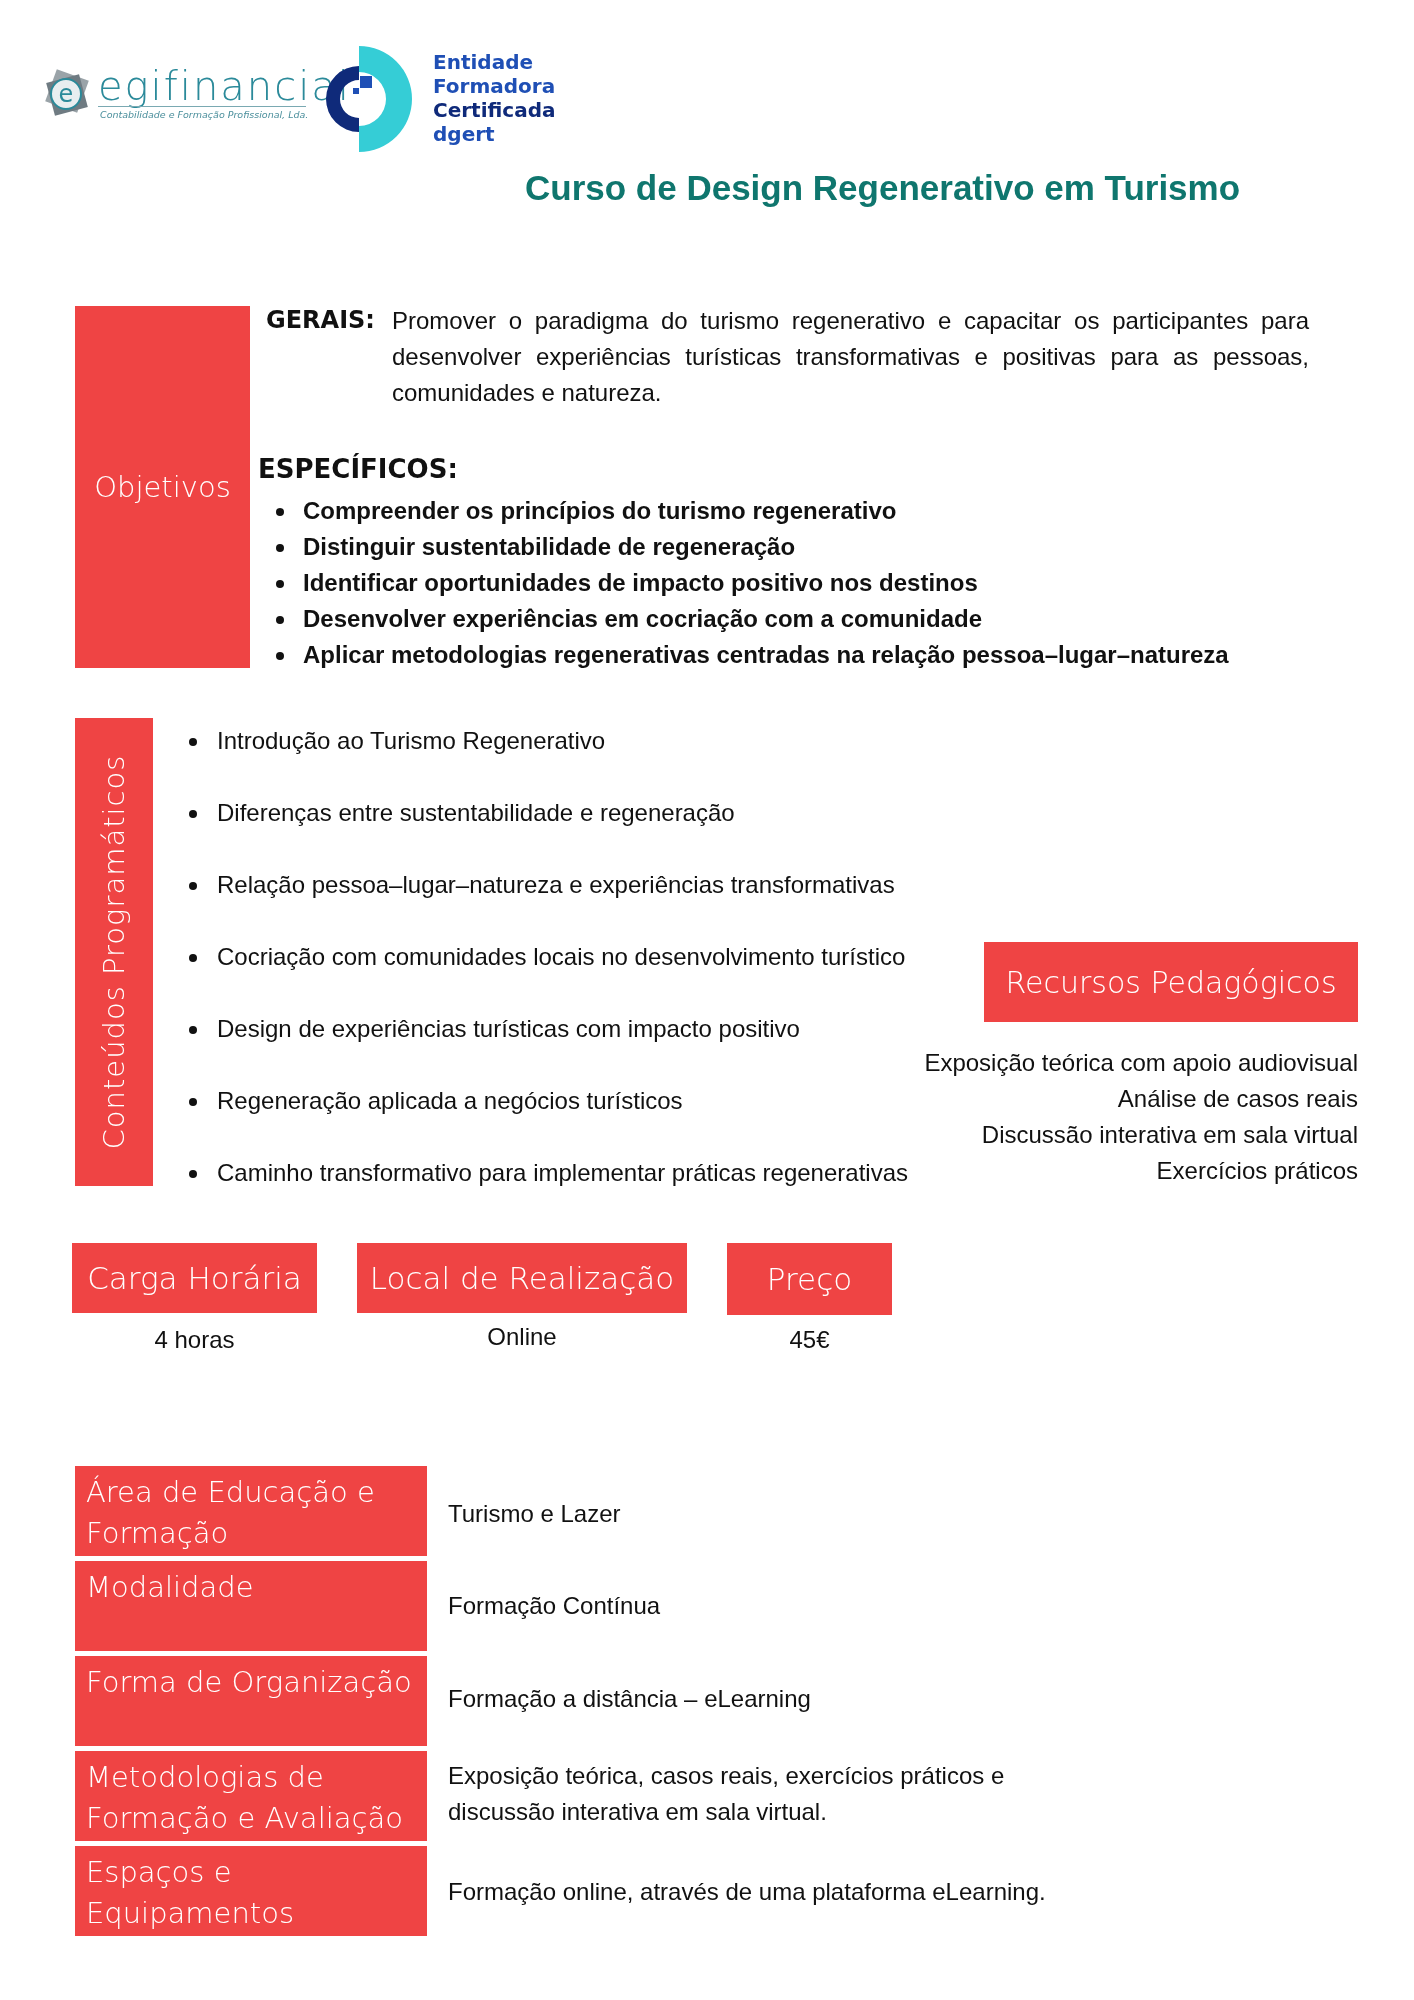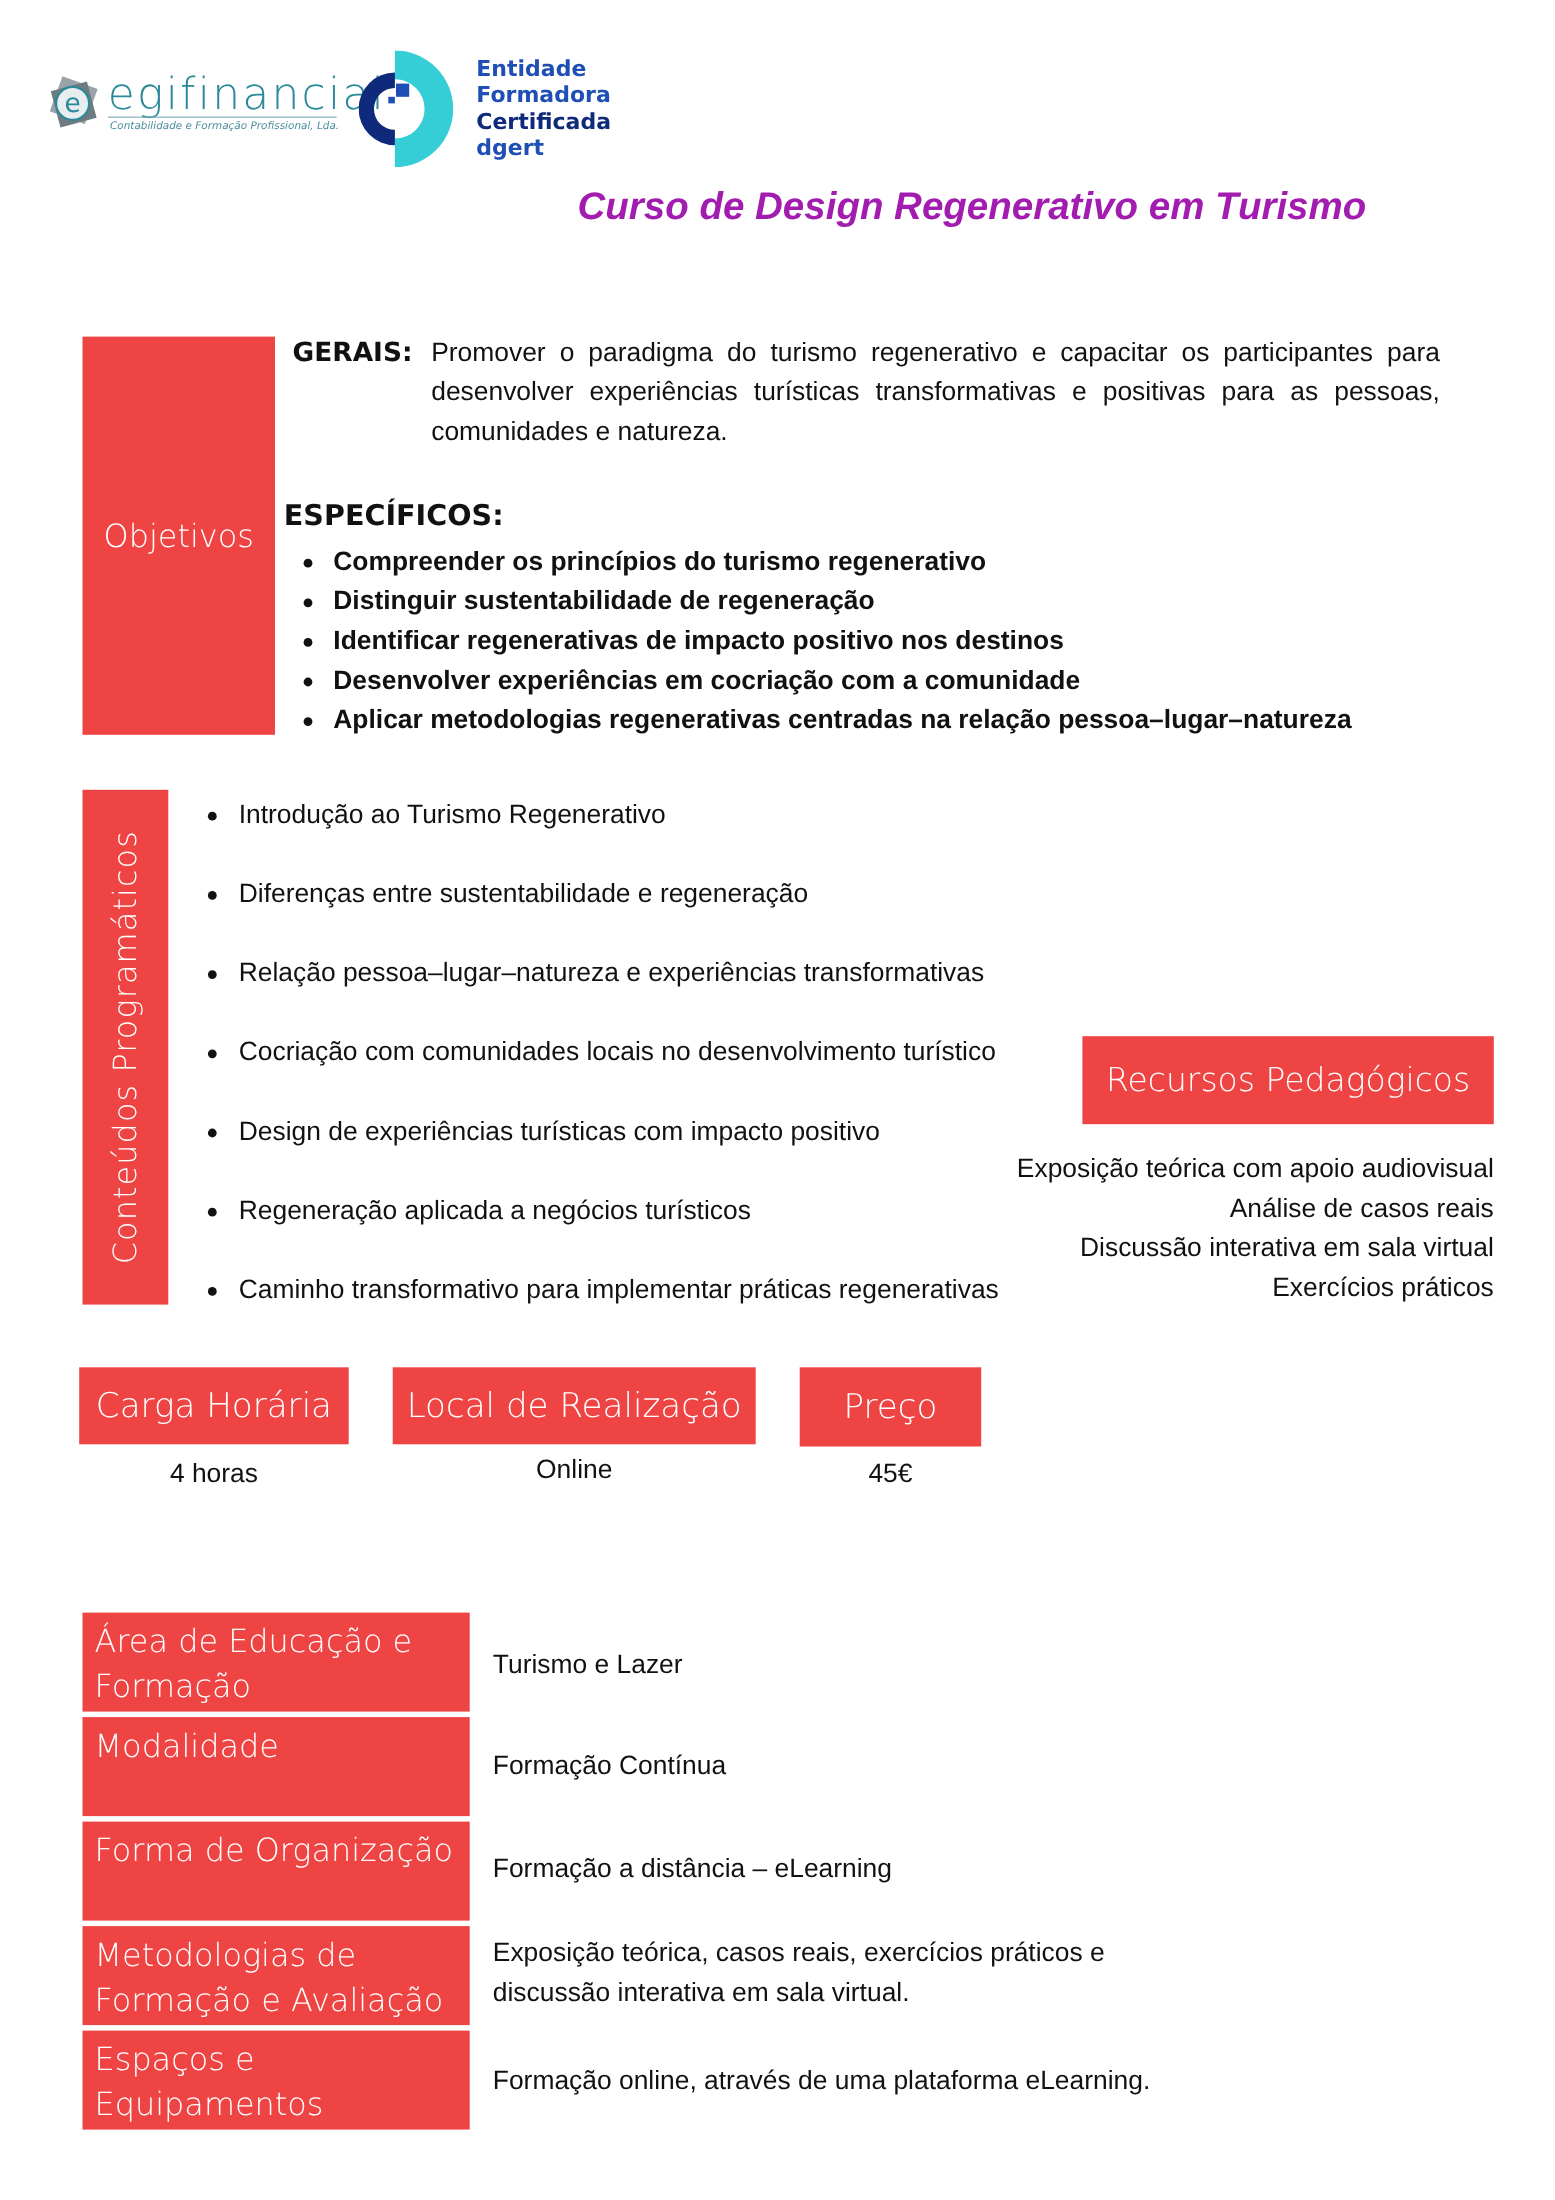--- a/index.html
+++ b/index.html
@@ -12,21 +12,21 @@
   
   .egi-icon { left: 42px; top: 66px; width: 50px; height: 56px; }
   .egi-name { left: 98px; top: 64px; font-family: "DejaVu Sans", sans-serif; font-size: 40px; letter-spacing: 2px; color: #2b8a9a; font-weight: 300; line-height: 44px; }
   .egi-rule { left: 98px; top: 106px; width: 208px; height: 1px; background: #7aa9b2; }
   .egi-tag { left: 100px; top: 109px; font-family: "DejaVu Sans", sans-serif; font-style: italic; font-size: 9.5px; color: #4b8f9c; }
   .dgert-mark { left: 326px; top: 46px; width: 86px; height: 106px; }
   .dgert-text { left: 433px; top: 50px; font-family: "DejaVu Sans", sans-serif; font-weight: 700; font-size: 20px; line-height: 24px; color: #1f4fb5; }
   .dgert-text .l3 { color: #0f2a7a; }
   .dgert-text .l4 { font-weight: 600; color: #1f4fb5; }
 
-  .doc-title { left: 525px; top: 168px; font-family: "Liberation Sans", sans-serif; font-weight: 700; font-style: italic; font-size: 35px; color: #a21caf; white-space: nowrap; }
+  .doc-title { left: 525px; top: 168px; font-family: "Liberation Sans", sans-serif; font-weight: 700; font-size: 35px; color: #0f766e; white-space: nowrap; }
 
   
   .obj-box { left: 75px; top: 306px; width: 175px; height: 362px; display: flex; align-items: center; justify-content: center; font-size: 29px; }
   .gerais-label { left: 266px; top: 306px; font-family: "DejaVu Sans", sans-serif; font-weight: 700; font-size: 24px; }
   .gerais-text { left: 392px; top: 303px; width: 917px; font-size: 24px; line-height: 36px; text-align: justify; text-align-last: left; }
   .espec-label { left: 258px; top: 454px; font-family: "DejaVu Sans", sans-serif; font-weight: 700; font-size: 26px; }
   .espec-list { left: 258px; top: 493px; list-style: none; font-weight: bold; }
   .espec-list li { font-size: 24px; line-height: 36px; position: relative; padding-left: 45px; white-space: nowrap; }
   .bullet { position: absolute; left: 18px; top: 15px; width: 8px; height: 8px; border-radius: 50%; background: #111; }
 
@@ -82,21 +82,21 @@
 
 <div class="abs doc-title">Curso de Design Regenerativo em Turismo</div>
 
 <div class="abs obj-box teal label-font">Objetivos</div>
 <div class="abs gerais-label">GERAIS:</div>
 <div class="abs gerais-text">Promover o paradigma do turismo regenerativo e capacitar os participantes para desenvolver experiências turísticas transformativas e positivas para as pessoas, comunidades e natureza.</div>
 <div class="abs espec-label">ESPECÍFICOS:</div>
 <ul class="abs espec-list">
   <li><span class="bullet"></span><span>Compreender os princípios do turismo regenerativo</span></li>
   <li><span class="bullet"></span><span>Distinguir sustentabilidade de regeneração</span></li>
-  <li><span class="bullet"></span><span>Identificar regenerativas de impacto positivo nos destinos</span></li>
+  <li><span class="bullet"></span><span>Identificar oportunidades de impacto positivo nos destinos</span></li>
   <li><span class="bullet"></span><span>Desenvolver experiências em cocriação com a comunidade</span></li>
   <li><span class="bullet"></span><span>Aplicar metodologias regenerativas centradas na relação pessoa–lugar–natureza</span></li>
 </ul>
 
 <div class="abs cont-box teal">
   <div class="cont-label label-font">Conteúdos Programáticos</div>
 </div>
 <ul class="abs cont-list">
   <li><span class="bullet"></span><span>Introdução ao Turismo Regenerativo</span></li>
   <li><span class="bullet"></span><span>Diferenças entre sustentabilidade e regeneração</span></li>

